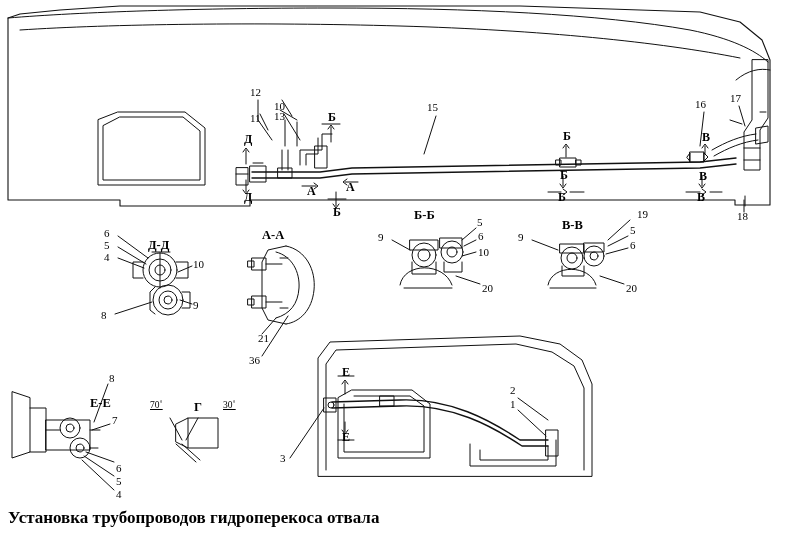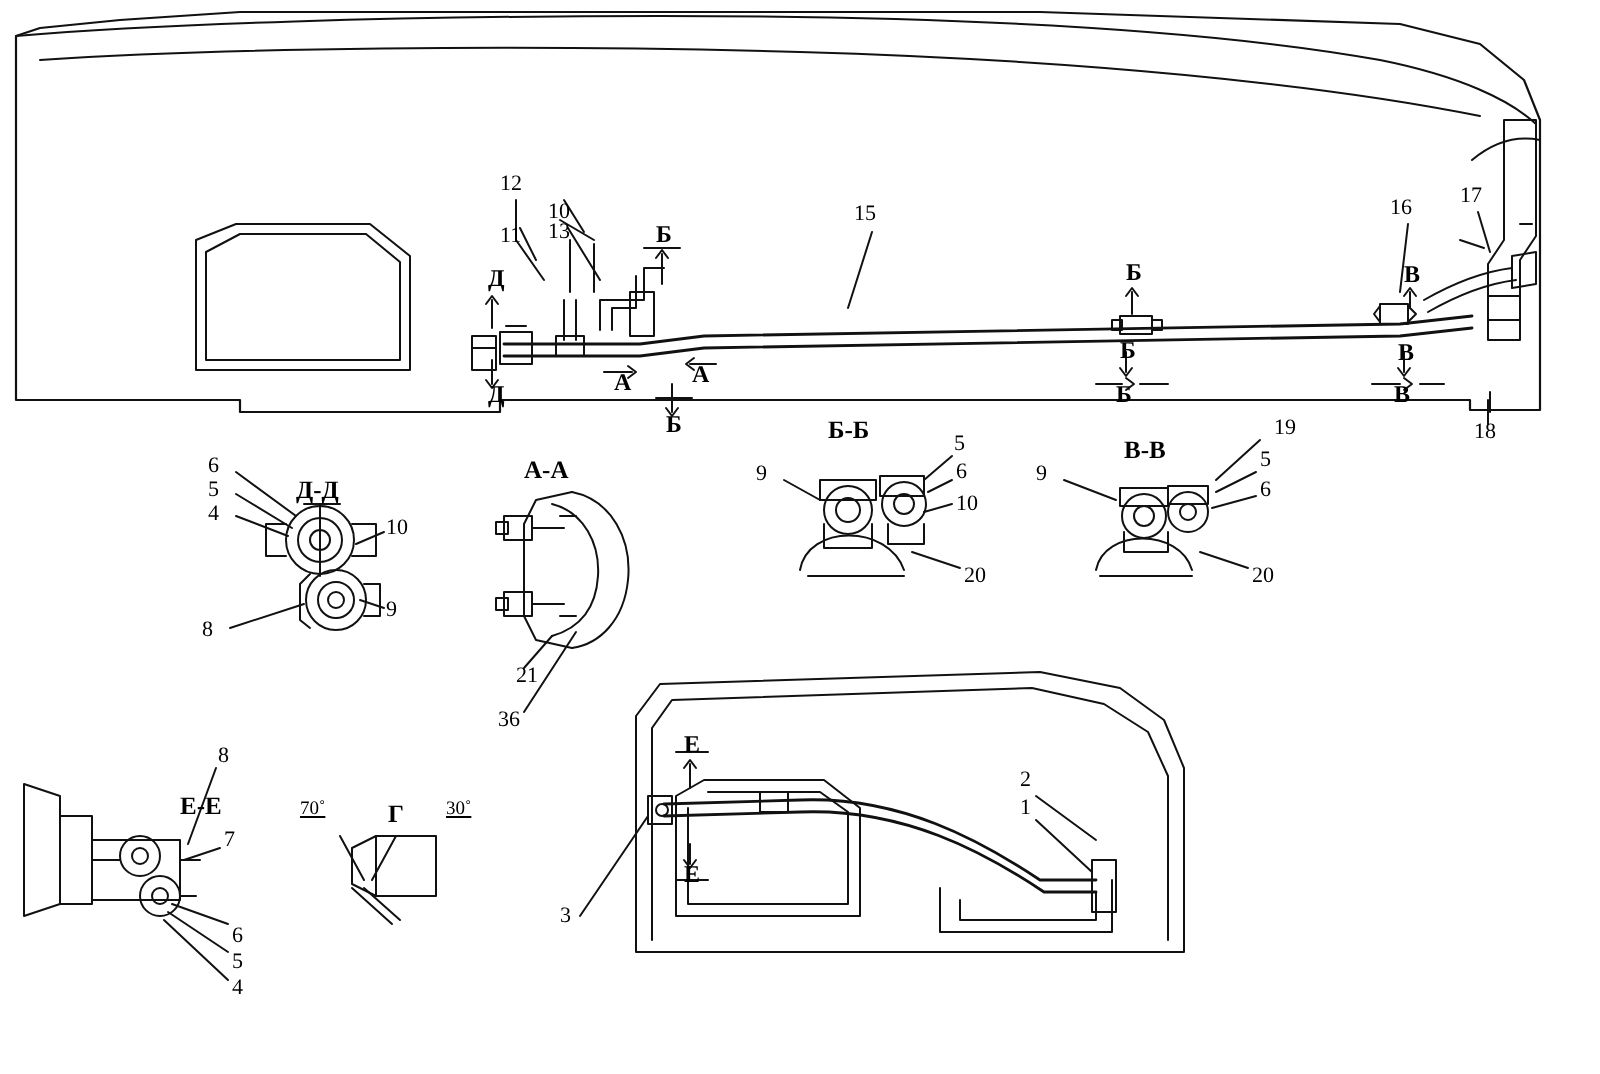--- a/index.html
+++ b/index.html
@@ -332,14 +332,15 @@
   <div class="lbl" style="left:109px; top:372px;">8</div>
   <div class="lbl" style="left:112px; top:414px;">7</div>
   <div class="lbl" style="left:116px; top:462px;">6</div>
   <div class="lbl" style="left:116px; top:475px;">5</div>
   <div class="lbl" style="left:116px; top:488px;">4</div>
 
   <div class="lbl" style="left:280px; top:452px;">3</div>
   <div class="lbl" style="left:510px; top:384px;">2</div>
   <div class="lbl" style="left:510px; top:398px;">1</div>
 
+  <div class="caption">Установка трубопроводов гидроперекоса отвала</div>
 
 </div>
 
 </body></html>

